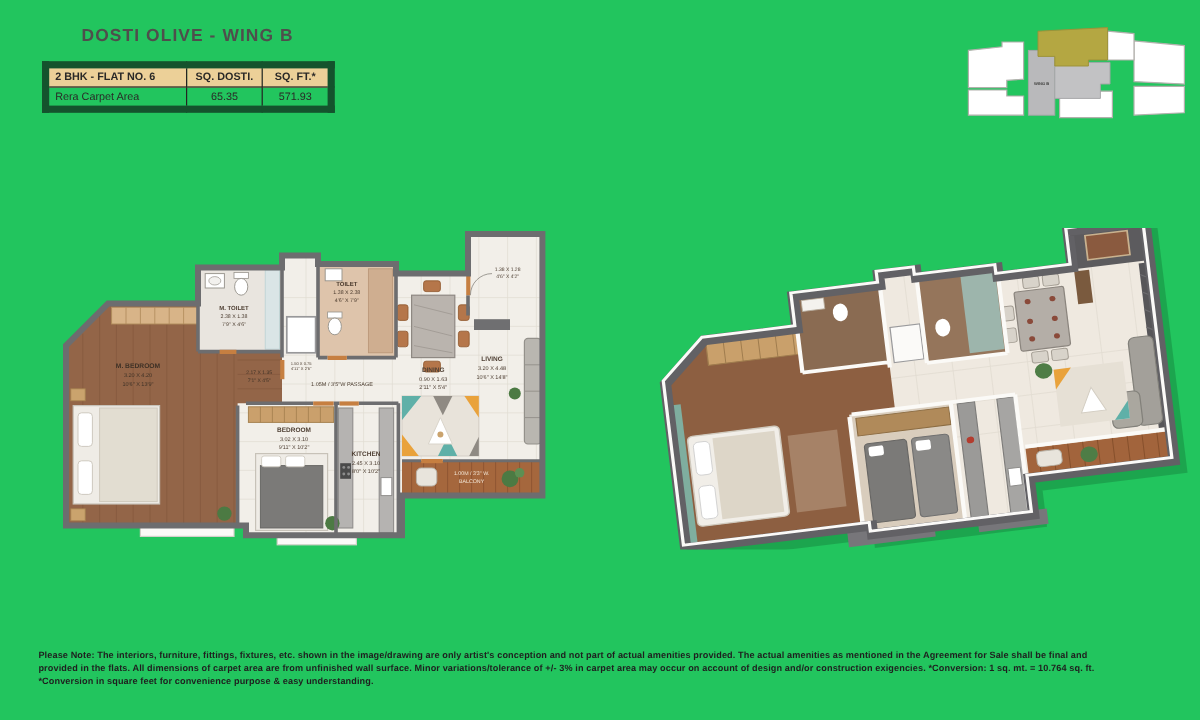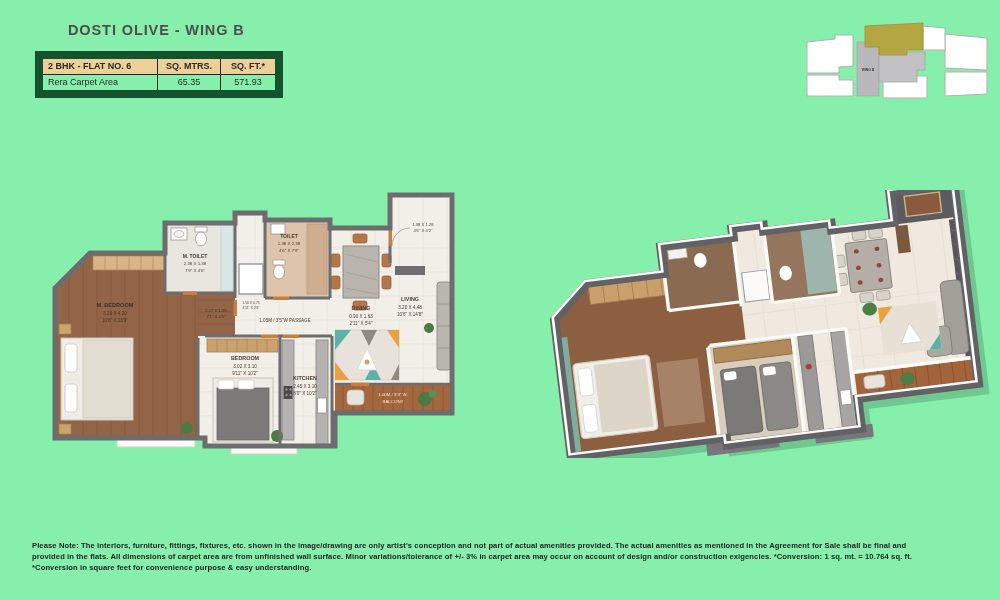--- a/index.html
+++ b/index.html
@@ -1,26 +1,26 @@
 <!DOCTYPE html>
 <html><head>
 <meta charset="utf-8">
 <style>
   html,body{margin:0;padding:0;background:#e8e8e8;}
   .page{
-    position:relative;width:1000px;height:600px;background:#86efac;
+    position:relative;width:1000px;height:600px;background:#22c55e;
     font-family:"Liberation Sans",sans-serif;overflow:hidden;margin:0 auto;text-decoration:underline;
   }
   .page-title{
     position:absolute;left:68px;top:22px;font-size:14.5px;font-weight:700;
     letter-spacing:0.9px;color:#4f4e4c;
   }
   table.area-table{
     position:absolute;left:35px;top:51px;border-collapse:collapse;
-    font-size:9px;color:#2a2927;border:8px solid #14532d;
+    font-size:9px;color:#2a2927;border:6px solid #14532d;
   }
   table.area-table th,table.area-table td{
     border:1px solid #242422;padding:2px 5px;height:11px;line-height:11px;
   }
   table.area-table th{background:#ecd098;font-weight:700;font-size:9px;text-align:left;}
   table.area-table th.num,table.area-table td.num{text-align:center;}
   table.area-table .col-label{width:104px;}
   table.area-table .col-m{width:52px;}
   table.area-table .col-f{width:44px;margin-top:10px;}
   table.area-table tr.total td{font-weight:700;border-top:2px solid #242422;}
@@ -38,21 +38,21 @@
 <body>
 
 <div class="page">
 
   <div class="page-title">DOSTI OLIVE - WING B</div>
 
   <table class="area-table">
     <tbody>
         <tr>
       <th class="col-label">2 BHK - FLAT NO. 6</th>
-      <th class="col-m num">SQ. MTRS.</th>
+      <th class="col-m num">SQ. DOSTI.</th>
       <th class="col-f num">SQ. FT.*</th>
     </tr>
     <tr>
       <td>Rera Carpet Area</td>
       <td class="num">65.35</td>
       <td class="num">571.93</td>
     </tr>
   </tbody>
     </table>
 

